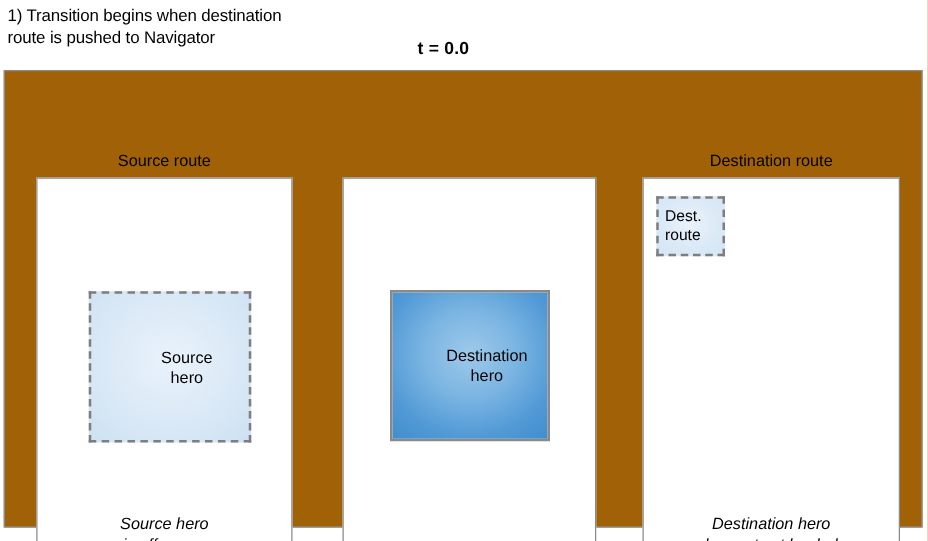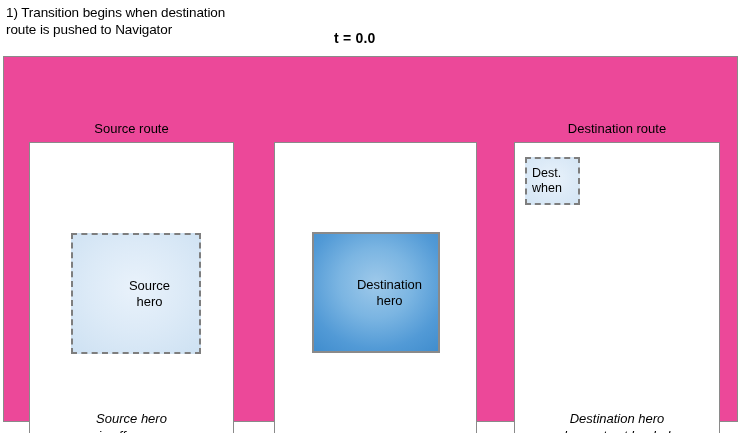--- a/index.html
+++ b/index.html
@@ -45,21 +45,21 @@
 
   
   #outer-frame {
     position: absolute;
     left: 3px;
     top: 56px;
     width: 735px;
     height: 366px;
     border: 1px solid #8a8a8a;
     box-sizing: border-box;
-    background: #ec4899;
+    background: #a16207;
   }
 
   
   .panel-title {
     position: absolute;
     font-size: 13px;
     text-align: center;
     color: #000;
     white-space: nowrap;
   }
@@ -174,18 +174,18 @@
 
   <div class="hero" id="hero-overlay">Destination
 hero</div>
 
   <div class="panel-title" id="title-dest">Destination route</div>
 
   <div class="panel-box" id="panel-dest">
   </div>
 
   <div class="hero" id="hero-dest">Dest.
-when</div>
+route</div>
 
   <div class="note" id="note-dest">Destination hero
 has not yet landed</div>
 
 </div>
 
 </body></html>

